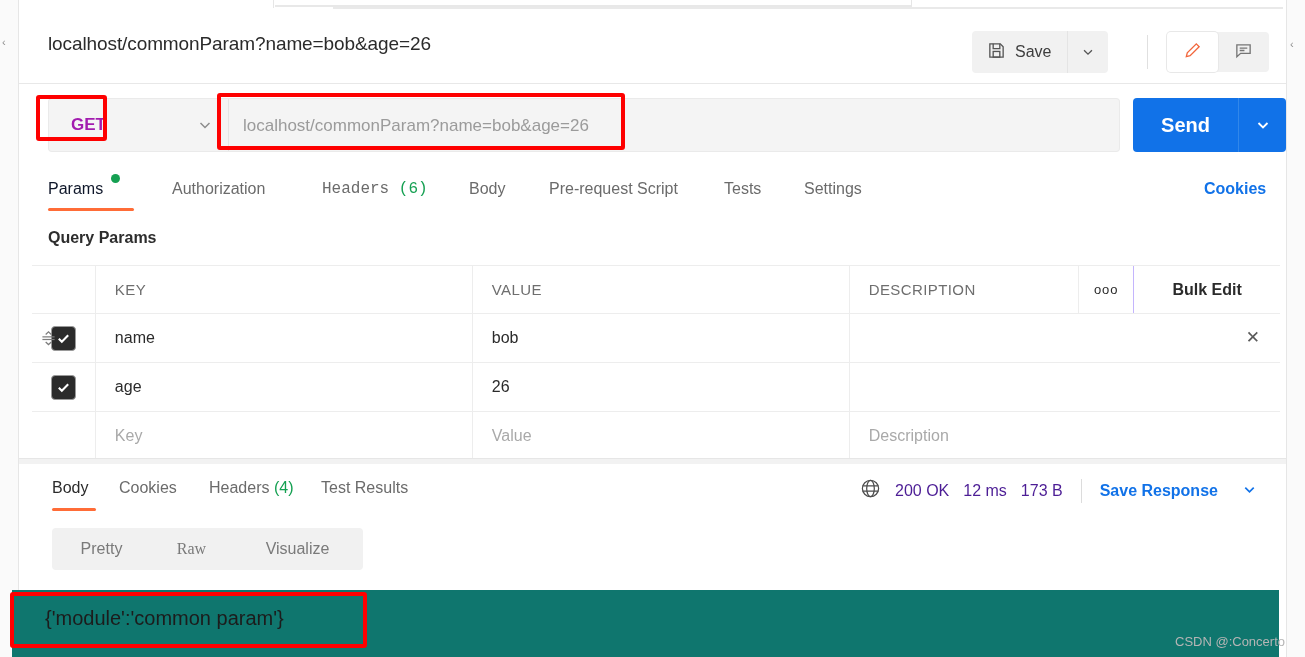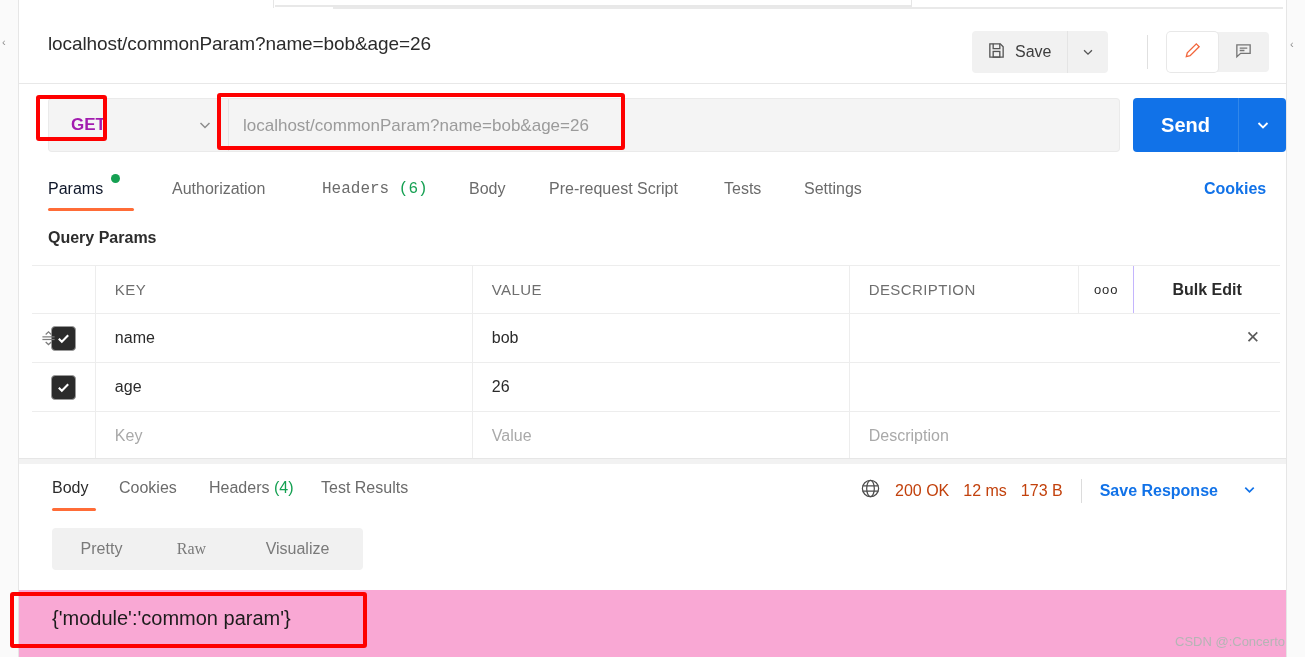--- a/index.html
+++ b/index.html
@@ -98,32 +98,32 @@
   .split { position: absolute; left: 19px; top: 458px; width: 1267px; height: 6px; background: #f2f2f2; border-top: 1px solid #e6e6e6; }
 
   
   .resptabs { position: absolute; left: 0; top: 470px; width: 1267px; height: 42px; }
   .restab { position: absolute; top: 0; height: 42px; font-size: 16px; color: #6b6b6b; cursor: pointer; white-space: nowrap;}
   .restab .lbl { position: relative; top: 9px; }
   .restab.active { color: #2b2b2b; }
   .restab .bar { position: absolute; left: 0; top: 38px; height: 3px; background: #ff6c37; border-radius: 2px; }
 
   .status { position: absolute; left: 841px; top: 478px; display:flex; align-items:center; gap: 14px; }
-  .status .txt { font-size: 16px; color: #c2410c; }
+  .status .txt { font-size: 16px; color: #4c1d95; }
   .status .sep { width: 1px; height: 24px; background: #dcdcdc; margin: 0 4px; }
   .save-resp { font-size: 16px; font-weight: bold; color: #1172e8; cursor: pointer; }
   .save-resp-caret { color: #1172e8; font-size: 15px; margin-left: 10px; }
 
   
   .seg { position: absolute; left: 33px; top: 528px; height: 42px; background: #f1f1f1; border-radius: 4px; display: flex; }
   .segbtn { height: 42px; display:flex; align-items:center; justify-content:center; font-size: 16px; color: #7a7a7a; cursor: pointer; border-radius: 3px;}
   .segbtn.active { background: #e2e2e2; color: #2b2b2b; }
 
   
-  .resp-body { position: absolute; left: 19px; top: 590px; width: 1267px; height: 67px; background:#f9a8d4; }
+  .resp-body { position: absolute; left: 12px; top: 590px; width: 1267px; height: 67px; background:#0f766e; }
   .resp-text { position: absolute; left: 33px; top: 17px; font-size: 20px; color: #1c1c1c; }
 
   
   .redbox { position: absolute; border: 4px solid #fe0000; border-radius: 3px; pointer-events: none; }
   #rb-method { left: 36px; top: 95px; width: 71px; height: 46px; }
   #rb-url { left: 217px; top: 93px; width: 408px; height: 57px; }
   #rb-resp { left: 10px; top: 592px; width: 357px; height: 56px; }
 
   .watermark { position: absolute; left: 1175px; top: 634px; font-size: 13px; color: #b5b5b5; }
 </style>

